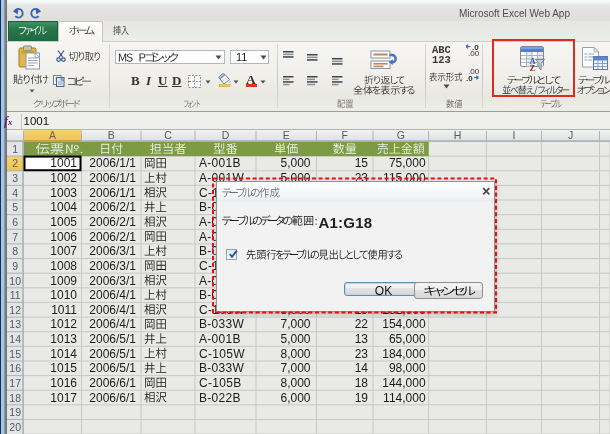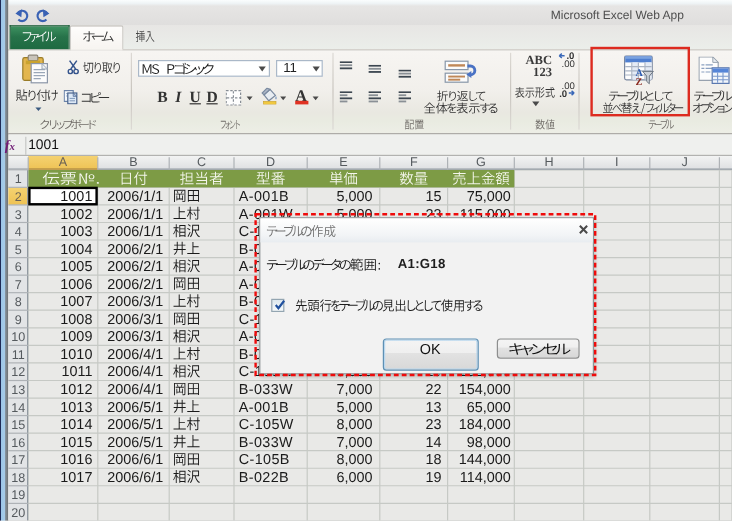--- a/index.html
+++ b/index.html
@@ -163,21 +163,21 @@
 <svg style="position:absolute;left:364.0px;top:74.7px;overflow:visible" width="40" height="11">
     <path transform="translate(0,8.62) scale(0.00976,-0.00980)" d="M447 761V443C447 296 433 110 311 -25C327 -35 352 -57 360 -73C494 74 512 281 513 436H721V-77H788V436H960V500H513V692C652 708 813 737 920 772L868 826C786 796 644 768 514 749ZM191 838V634H45V571H191V350L30 304L50 239L191 282V3C191 -12 185 -16 172 -16C160 -17 117 -17 71 -16C80 -34 90 -61 92 -77C158 -78 198 -76 223 -66C247 -55 257 -37 257 3V303L386 343L378 405L257 369V571H375V634H257V838ZM1185 787 1106 789C1104 762 1102 735 1098 706C1087 629 1066 478 1066 383C1066 318 1072 263 1077 225L1146 230C1139 281 1139 316 1144 356C1158 488 1276 670 1402 670C1511 670 1565 551 1565 392C1565 140 1393 49 1177 17L1219 -47C1463 -3 1638 117 1638 394C1638 602 1545 735 1414 735C1284 735 1177 603 1137 495C1143 568 1162 709 1185 787ZM1759 776C1822 729 1892 658 1922 609L1975 652C1944 701 1872 769 1809 814ZM1945 443H1750V380H1879V116C1832 73 1779 30 1735 -2L1772 -70C1823 -26 1870 18 1916 62C1981 -18 2075 -54 2211 -59C2321 -63 2530 -61 2639 -56C2642 -36 2653 -4 2661 12C2545 5 2319 2 2211 6C2088 11 1995 45 1945 121ZM2085 786V556C2085 426 2074 251 1976 125C1991 119 2020 99 2030 87C2123 209 2146 380 2150 515H2177C2211 409 2260 317 2325 242C2261 185 2188 143 2112 118C2126 105 2143 78 2151 62C2229 92 2304 136 2370 195C2437 132 2518 83 2613 52C2623 71 2642 96 2657 110C2563 137 2483 181 2417 241C2494 324 2555 430 2588 563L2546 579L2533 576H2150V724H2622V786ZM2506 515C2476 426 2429 350 2371 287C2315 351 2271 428 2241 515ZM2885 777H2794C2800 750 2802 717 2802 682C2802 573 2791 322 2791 171C2791 9 2890 -48 3030 -48C3248 -48 3375 76 3444 171L3394 231C3322 128 3219 24 3032 24C2934 24 2864 64 2864 175C2864 329 2871 568 2876 682C2877 713 2880 745 2885 777ZM3337 660 3345 582C3452 604 3716 629 3826 641C3730 586 3632 456 3632 298C3632 73 3845 -22 4026 -29L4052 44C3890 50 3703 113 3703 314C3703 432 3789 588 3935 637C3986 652 4073 653 4132 653L4131 724C4065 722 3974 716 3864 707C3680 691 3487 672 3425 665C3405 663 3375 661 3337 660Z" fill="#333"></path>
   </svg>
 <svg style="position:absolute;left:352.7px;top:84.9px;overflow:visible" width="62" height="11">
     <path transform="translate(0,8.80) scale(0.01008,-0.01000)" d="M496 773C587 646 764 496 918 405C930 425 947 447 963 464C807 543 630 693 526 840H458C381 708 213 548 40 452C55 438 74 415 83 399C252 499 415 650 496 773ZM76 11V-50H929V11H532V184H840V244H532V407H803V468H203V407H462V244H159V184H462V11ZM1256 835C1206 682 1123 530 1033 432C1047 416 1067 382 1074 366C1105 402 1135 444 1164 490V-76H1228V603C1263 671 1294 743 1319 816ZM1412 173V111H1583V-73H1648V111H1815V173H1648V536C1710 358 1811 183 1919 88C1932 106 1955 129 1971 141C1860 228 1754 397 1694 568H1952V632H1648V835H1583V632H1296V568H1541C1478 396 1369 224 1259 136C1275 125 1297 101 1307 85C1416 181 1518 351 1583 529V173ZM2728 444 2699 511C2673 497 2650 487 2622 474C2568 449 2503 424 2431 389C2417 450 2364 483 2298 483C2253 483 2195 468 2154 442C2191 490 2226 551 2251 607C2360 611 2484 619 2584 635V701C2489 684 2378 674 2275 670C2291 718 2299 758 2305 789L2232 795C2230 758 2221 712 2206 668L2137 667C2092 667 2023 671 1969 678V610C2025 607 2090 605 2133 605H2181C2146 526 2080 420 1949 293L2010 248C2044 288 2072 325 2101 352C2148 394 2211 425 2276 425C2324 425 2362 404 2369 358C2252 297 2135 224 2135 107C2135 -13 2249 -42 2389 -42C2475 -42 2584 -35 2661 -25L2664 47C2576 32 2469 23 2392 23C2288 23 2206 35 2206 117C2206 186 2275 241 2371 292C2371 239 2370 169 2368 129H2437L2434 324C2512 361 2587 391 2645 414C2671 424 2704 437 2728 444ZM2843 -16 2864 -78C2983 -48 3155 -4 3313 39L3306 99L3051 34V269C3109 306 3162 348 3204 390C3274 160 3408 -1 3621 -75C3631 -56 3651 -30 3666 -16C3551 19 3458 82 3388 166C3457 207 3541 263 3605 315L3552 356C3502 310 3422 252 3356 210C3319 264 3289 325 3268 393H3635V452H3232V549H3562V605H3232V693H3601V752H3232V839H3164V752H2801V693H3164V605H2847V549H3164V452H2764V393H3118C3018 307 2864 229 2730 191C2744 177 2764 152 2774 135C2841 157 2914 190 2984 229V17ZM3940 351C3896 236 3821 125 3737 53C3754 44 3785 24 3798 12C3879 89 3959 209 4009 332ZM4386 322C4460 226 4537 96 4564 12L4631 42C4601 127 4522 254 4447 348ZM3850 762V696H4552V762ZM3761 519V453H4165V13C4165 -3 4159 -8 4141 -9C4122 -10 4057 -9 3987 -7C3998 -28 4009 -57 4012 -77C4100 -77 4158 -76 4192 -66C4225 -54 4237 -34 4237 12V453H4640V519ZM5123 370C5130 277 5092 227 5030 227C4972 227 4924 265 4924 331C4924 398 4974 442 5029 442C5071 442 5107 421 5123 370ZM4647 648 4649 578C4775 588 4947 595 5100 596L5101 487C5080 496 5056 501 5029 501C4936 501 4857 427 4857 330C4857 224 4934 165 5019 165C5055 165 5087 176 5112 198C5075 101 4984 41 4845 8L4905 -50C5136 19 5200 167 5200 303C5200 352 5190 395 5169 428L5167 597H5187C5333 597 5422 595 5477 592V658C5432 658 5313 659 5188 659H5167L5168 731C5168 743 5171 779 5172 790H5091C5092 782 5096 755 5097 730L5099 658C4946 656 4757 650 4647 648ZM5836 29C5810 24 5781 22 5751 22C5669 22 5612 53 5612 103C5612 140 5648 169 5695 169C5776 169 5827 111 5836 29ZM5491 732 5494 658C5515 661 5536 663 5558 664C5610 667 5821 676 5874 678C5823 633 5694 525 5638 479C5581 430 5451 321 5366 251L5417 199C5547 329 5635 398 5804 398C5937 398 6032 322 6032 222C6032 137 5983 76 5899 45C5887 139 5821 224 5696 224C5606 224 5547 164 5547 98C5547 18 5626 -41 5761 -41C5968 -41 6103 60 6103 222C6103 355 5985 453 5820 453C5772 453 5721 448 5673 431C5753 498 5895 620 5944 658C5962 672 5981 685 5998 697L5955 750C5945 747 5933 745 5905 742C5853 737 5611 729 5559 729C5540 729 5513 730 5491 732Z" fill="#333"></path>
   </svg>
 <svg style="position:absolute;left:336.5px;top:98.8px;overflow:visible" width="16" height="10">
     <path transform="translate(0,8.18) scale(0.00825,-0.00930)" d="M557 793V729H864V477H560V40C560 -47 587 -68 676 -68C695 -68 829 -68 849 -68C938 -68 958 -23 967 138C948 143 920 155 904 167C899 22 891 -5 846 -5C816 -5 704 -5 682 -5C635 -5 626 2 626 39V412H864V343H929V793ZM141 161H427V50H141ZM141 212V558H214V479C214 424 203 356 141 304C151 298 166 285 173 276C238 334 254 415 254 478V558H313V364C313 318 325 309 364 309C372 309 408 309 416 309L427 310V212ZM60 799V739H206V616H86V-74H141V-5H427V-61H483V616H367V739H505V799ZM255 616V739H317V616ZM354 558H427V350L423 353C422 351 419 350 408 350C401 350 373 350 368 350C355 350 354 352 354 365ZM1647 746H1824V650H1647ZM1411 746H1585V650H1411ZM1181 746H1349V650H1181ZM1363 283H1783V224H1363ZM1363 182H1783V121H1363ZM1363 383H1783V325H1363ZM1300 426V78H1847V426H1519L1531 489H1932V542H1540L1549 600H1891V796H1116V600H1481L1473 542H1070V489H1465L1454 426ZM1125 411V-79H1193V-35H1959V20H1193V411Z" fill="#6e6a66"></path>
   </svg>
 <div style="position:absolute;left:425px;top:44px;width:1px;height:64px;background:linear-gradient(180deg,#dcd9d4,#c9c5bf 50%,#dcd9d4)"></div>
-<div style="position:absolute;left:432px;top:46px;width:28px;height:20px;font-family:Liberation Serif, serif;font-weight:bold;font-size:10.5px;color:#3a3a3a;line-height:9.5px;text-align:right">ABC<br>123</div>
+<div style="position:absolute;left:432px;top:46px;width:28px;height:20px;font-family:Liberation Mono, monospace;font-weight:bold;font-size:10.5px;color:#3a3a3a;line-height:9.5px;text-align:left">ABC<br>123</div>
 <svg style="position:absolute;left:429.3px;top:71.5px;overflow:visible" width="34" height="11">
     <path transform="translate(0,8.62) scale(0.00838,-0.00980)" d="M143 -16 164 -78C283 -48 455 -4 613 39L606 99L351 34V269C409 306 462 348 504 390C574 160 708 -1 921 -75C931 -56 951 -30 966 -16C851 19 758 82 688 166C757 207 841 263 905 315L852 356C802 310 722 252 656 210C619 264 589 325 568 393H935V452H532V549H862V605H532V693H901V752H532V839H464V752H101V693H464V605H147V549H464V452H64V393H418C318 307 164 229 30 191C44 177 64 152 74 135C141 157 214 190 284 229V17ZM1240 351C1196 236 1121 125 1037 53C1054 44 1085 24 1098 12C1179 89 1259 209 1309 332ZM1686 322C1760 226 1837 96 1864 12L1931 42C1901 127 1822 254 1747 348ZM1150 762V696H1852V762ZM1061 519V453H1465V13C1465 -3 1459 -8 1441 -9C1422 -10 1357 -9 1287 -7C1298 -28 1309 -57 1312 -77C1400 -77 1458 -76 1492 -66C1525 -54 1537 -34 1537 12V453H1940V519ZM2850 822C2787 741 2672 656 2576 607C2593 595 2613 575 2625 560C2726 615 2839 705 2913 796ZM2881 546C2812 459 2690 368 2586 315C2603 302 2622 282 2634 268C2741 327 2864 424 2942 521ZM2904 275C2828 149 2684 37 2534 -24C2551 -38 2570 -62 2582 -78C2737 -7 2882 113 2967 250ZM2410 713V446H2240V713ZM2043 446V384H2176C2173 233 2149 82 2040 -39C2056 -49 2080 -70 2090 -84C2210 49 2236 215 2239 384H2410V-78H2476V384H2586V446H2476V713H2572V776H2059V713H2177V446ZM3709 792C3762 755 3824 701 3855 664L3902 707C3871 742 3806 795 3754 830ZM3569 834C3570 771 3571 708 3575 648H3056V583H3579C3606 209 3692 -80 3853 -80C3927 -80 3953 -29 3965 144C3947 150 3921 165 3906 180C3899 45 3888 -11 3859 -11C3754 -11 3673 236 3648 583H3946V648H3644C3641 708 3640 770 3640 834ZM3061 18 3082 -48C3211 -20 3395 23 3567 64L3561 124L3342 77V363H3534V428H3090V363H3275V63Z" fill="#333"></path>
   </svg>
 <svg style="position:absolute;left:443px;top:84px" width="7" height="5">
     <path d="M0.5 0.5 h6 l-3 4 Z" fill="#4a4a4a"></path>
   </svg>
 <svg style="position:absolute;left:463.5px;top:42.5px" width="20" height="13">
 <path d="M6.5 3.5 h-4.5 M2 3.5 l2.2 -1.8 M2 3.5 l2.2 1.8" stroke="#3a68b8" stroke-width="1.2" fill="none"></path>
 <text x="8" y="6.5" font-size="8" font-weight="bold" fill="#333">.0</text>
 <text x="4" y="12.5" font-size="8" fill="#333">.00</text>
@@ -511,29 +511,29 @@
 <div style="position:absolute;left:0;top:0;right:0;height:20px;background:linear-gradient(180deg,#ffffff,#f2f4f6 70%,#e8ecf0)"></div>
 <svg style="position:absolute;left:6.0px;top:5.0px;overflow:visible" width="57" height="12">
       <path transform="translate(0,9.68) scale(0.01052,-0.01100)" d="M67 735V660C92 662 123 664 156 664C212 664 505 664 560 664C588 664 622 662 651 660V735C623 731 587 730 560 730C505 730 212 730 155 730C123 730 95 732 67 735ZM-53 485V410C-25 412 2 413 33 413H336C334 317 324 231 279 160C240 95 168 38 89 5L155 -44C239 -1 315 70 351 136C392 212 408 304 411 413H687C711 413 741 412 763 411V485C739 482 708 480 687 480C635 480 90 480 33 480C2 480 -26 482 -53 485ZM614 428V341C644 343 694 345 749 345C816 345 1228 345 1300 345C1345 345 1385 342 1405 341V428C1384 426 1350 423 1299 423C1228 423 815 423 749 423C692 423 643 425 614 428ZM2052 855 2002 834C2028 800 2061 742 2084 701L2134 723C2113 762 2076 821 2052 855ZM2013 651 1967 680 2005 697C1985 735 1948 795 1925 829L1875 808C1898 775 1930 723 1951 683C1936 681 1922 680 1910 680C1866 680 1455 680 1401 680C1368 680 1331 683 1305 687V608C1330 609 1362 611 1401 611C1455 611 1863 611 1920 611C1906 513 1858 369 1787 277C1703 169 1590 84 1397 35L1458 -32C1642 26 1759 117 1850 234C1929 335 1978 498 1999 604C2003 623 2007 637 2013 651ZM2398 21 2445 -19C2452 -13 2462 -5 2478 3C2594 61 2732 162 2819 281L2777 341C2699 225 2571 132 2477 89C2477 114 2477 616 2477 676C2477 712 2480 739 2481 748H2399C2400 739 2404 713 2404 676C2404 616 2404 119 2404 74C2404 55 2401 36 2398 21ZM1941 24 2008 -21C2091 48 2156 145 2185 251C2213 351 2216 566 2216 675C2216 703 2220 731 2221 744H2139C2143 724 2145 702 2145 675C2145 565 2145 364 2115 271C2085 172 2024 84 1941 24ZM3051 647C3041 554 3021 457 2995 372C2943 196 2886 129 2839 129C2792 129 2731 186 2731 316C2731 457 2855 625 3051 647ZM3125 648C3302 635 3403 505 3403 353C3403 175 3272 79 3144 50C3121 45 3090 41 3059 38L3100 -28C3335 2 3475 140 3475 350C3475 549 3327 713 3095 713C2854 713 2662 525 2662 311C2662 146 2751 48 2836 48C2925 48 3004 150 3065 356C3093 449 3112 553 3125 648ZM3948 826C3898 679 3816 533 3725 439C3740 428 3767 404 3777 393C3829 450 3878 524 3922 606H3997V-77H4065V170H4371V233H4065V392H4357V454H4065V606H4380V670H3954C3976 715 3995 762 4012 809ZM3711 835C3654 681 3559 529 3458 432C3471 416 3492 381 3498 365C3534 402 3570 446 3604 494V-76H3671V599C3711 668 3746 741 3775 815ZM5092 790C5157 757 5235 706 5274 670L5315 716C5276 751 5196 800 5132 832ZM4969 837C4969 779 4971 721 4974 665H4552V386C4552 256 4543 84 4458 -40C4474 -48 4503 -71 4514 -84C4606 47 4621 245 4621 385V401H4813C4809 220 4804 155 4790 138C4783 129 4773 128 4759 128C4741 128 4696 128 4649 132C4659 115 4666 89 4668 70C4717 67 4763 67 4789 69C4816 72 4832 78 4847 96C4868 122 4874 206 4879 434C4879 443 4879 464 4879 464H4621V600H4979C4991 435 5016 286 5053 171C4987 94 4908 30 4817 -18C4831 -31 4856 -59 4866 -73C4946 -26 5017 32 5080 100C5126 -7 5188 -71 5266 -71C5339 -71 5365 -21 5377 148C5359 154 5334 169 5319 184C5313 49 5301 -3 5271 -3C5217 -3 5168 57 5130 159C5204 255 5264 369 5307 500L5240 517C5207 412 5162 319 5104 237C5077 336 5057 460 5046 600H5369V665H5042C5039 720 5038 778 5038 837Z" fill="#707070"></path>
     </svg>
 <svg style="position:absolute;left:265px;top:5px" width="9" height="9">
       <path d="M1.2 1.2 L7.3 7.3 M7.3 1.2 L1.2 7.3" stroke="#4a4a4a" stroke-width="1.7"></path>
     </svg>
 <svg style="position:absolute;left:6.5px;top:32.5px;overflow:visible" width="95" height="12">
       <path transform="translate(0,9.68) scale(0.01120,-0.01100)" d="M67 735V660C92 662 123 664 156 664C212 664 505 664 560 664C588 664 622 662 651 660V735C623 731 587 730 560 730C505 730 212 730 155 730C123 730 95 732 67 735ZM-53 485V410C-25 412 2 413 33 413H336C334 317 324 231 279 160C240 95 168 38 89 5L155 -44C239 -1 315 70 351 136C392 212 408 304 411 413H687C711 413 741 412 763 411V485C739 482 708 480 687 480C635 480 90 480 33 480C2 480 -26 482 -53 485ZM614 428V341C644 343 694 345 749 345C816 345 1228 345 1300 345C1345 345 1385 342 1405 341V428C1384 426 1350 423 1299 423C1228 423 815 423 749 423C692 423 643 425 614 428ZM2052 855 2002 834C2028 800 2061 742 2084 701L2134 723C2113 762 2076 821 2052 855ZM2013 651 1967 680 2005 697C1985 735 1948 795 1925 829L1875 808C1898 775 1930 723 1951 683C1936 681 1922 680 1910 680C1866 680 1455 680 1401 680C1368 680 1331 683 1305 687V608C1330 609 1362 611 1401 611C1455 611 1863 611 1920 611C1906 513 1858 369 1787 277C1703 169 1590 84 1397 35L1458 -32C1642 26 1759 117 1850 234C1929 335 1978 498 1999 604C2003 623 2007 637 2013 651ZM2398 21 2445 -19C2452 -13 2462 -5 2478 3C2594 61 2732 162 2819 281L2777 341C2699 225 2571 132 2477 89C2477 114 2477 616 2477 676C2477 712 2480 739 2481 748H2399C2400 739 2404 713 2404 676C2404 616 2404 119 2404 74C2404 55 2401 36 2398 21ZM1941 24 2008 -21C2091 48 2156 145 2185 251C2213 351 2216 566 2216 675C2216 703 2220 731 2221 744H2139C2143 724 2145 702 2145 675C2145 565 2145 364 2115 271C2085 172 2024 84 1941 24ZM3051 647C3041 554 3021 457 2995 372C2943 196 2886 129 2839 129C2792 129 2731 186 2731 316C2731 457 2855 625 3051 647ZM3125 648C3302 635 3403 505 3403 353C3403 175 3272 79 3144 50C3121 45 3090 41 3059 38L3100 -28C3335 2 3475 140 3475 350C3475 549 3327 713 3095 713C2854 713 2662 525 2662 311C2662 146 2751 48 2836 48C2925 48 3004 150 3065 356C3093 449 3112 553 3125 648ZM3476 727V652C3501 654 3532 655 3565 655C3621 655 3859 655 3913 655C3941 655 3975 654 4004 652V727C3976 723 3941 721 3913 721C3859 721 3621 721 3564 721C3532 721 3504 724 3476 727ZM4055 810 4006 789C4033 752 4068 691 4087 651L4137 673C4116 714 4080 775 4055 810ZM4163 849 4115 828C4143 791 4176 735 4198 691L4247 713C4228 751 4189 813 4163 849ZM3357 476V402C3384 404 3412 404 3442 404H3746C3744 308 3733 222 3689 151C3649 87 3577 29 3499 -4L3565 -53C3649 -10 3724 61 3761 127C3801 203 3817 296 3820 404H4096C4120 404 4151 403 4172 402V476C4148 473 4117 472 4096 472C4044 472 3499 472 3442 472C3411 472 3384 473 3357 476ZM4034 428V341C4064 343 4114 345 4169 345C4236 345 4648 345 4720 345C4765 345 4805 342 4825 341V428C4804 426 4770 423 4719 423C4648 423 4235 423 4169 423C4112 423 4063 425 4034 428ZM5120 784 5039 810C5033 786 5018 752 5009 736C4963 644 4859 491 4688 384L4747 338C4861 417 4950 515 5012 604H5360C5339 518 5286 407 5219 317C5147 367 5071 417 5003 456L4955 407C5021 366 5099 313 5172 260C5081 161 4950 66 4782 15L4845 -41C5017 23 5142 116 5230 216C5272 184 5310 153 5340 126L5393 187C5360 214 5321 244 5278 275C5354 377 5410 496 5436 591C5441 605 5450 628 5458 641L5398 677C5383 671 5363 668 5337 668H5054L5078 710C5088 728 5104 759 5120 784ZM5771 647C5761 554 5741 457 5715 372C5663 196 5606 129 5559 129C5512 129 5451 186 5451 316C5451 457 5575 625 5771 647ZM5845 648C6022 635 6123 505 6123 353C6123 175 5992 79 5864 50C5841 45 5810 41 5779 38L5820 -28C6055 2 6195 140 6195 350C6195 549 6047 713 5815 713C5574 713 5382 525 5382 311C5382 146 5471 48 5556 48C5645 48 5724 150 5785 356C5813 449 5832 553 5845 648ZM6227 437V158H6395V93H6186V40H6395V-78H6453V40H6661V93H6453V158H6624V437H6453V497H6648V549H6453V602H6395V549H6202V497H6395V437ZM6692 562V41C6692 -46 6718 -68 6809 -68C6828 -68 6971 -68 6994 -68C7076 -68 7095 -29 7104 103C7086 107 7059 118 7044 129C7039 17 7032 -6 6989 -6C6959 -6 6836 -6 6814 -6C6764 -6 6755 2 6755 41V502H6988V262C6988 250 6984 247 6970 246C6955 246 6910 246 6852 247C6862 229 6872 203 6876 184C6946 184 6991 185 7018 196C7045 207 7052 227 7052 261V562ZM6283 276H6395V204H6283ZM6453 276H6566V204H6453ZM6283 391H6395V321H6283ZM6453 391H6566V321H6453ZM6324 843C6293 763 6239 684 6178 631C6194 623 6222 604 6234 594C6263 623 6293 661 6320 702H6369C6387 670 6406 631 6412 606L6473 624C6466 645 6452 675 6436 702H6627V760H6355C6367 782 6378 804 6387 826ZM6715 843C6695 792 6664 743 6627 702C6605 677 6581 655 6556 637C6573 629 6601 612 6614 602C6647 629 6679 663 6708 702H6791C6820 667 6848 625 6861 596L6920 617C6909 641 6888 673 6864 702H7093V760H6746C6759 782 6770 804 6779 827ZM7732 493V349H7558C7559 372 7560 395 7560 418V493ZM7501 679V549H7363V493H7501V419C7501 395 7500 372 7498 349H7351V292H7490C7475 223 7440 161 7362 111C7376 102 7396 81 7404 68C7497 128 7536 205 7551 292H7732V80H7792V292H7935V349H7792V493H7932V549H7792V679H7732V549H7560V679ZM7226 790V-80H7293V-32H7987V-80H8056V790ZM7293 30V728H7987V30ZM8311 395C8344 395 8372 420 8372 459C8372 499 8344 525 8311 525C8277 525 8249 499 8249 459C8249 420 8277 395 8311 395ZM8311 -13C8344 -13 8372 13 8372 51C8372 91 8344 117 8311 117C8277 117 8249 91 8249 51C8249 13 8277 -13 8311 -13Z" fill="#1e1e1e"></path>
     </svg>
-<div style="position:absolute;left:115px;top:32px;font-size:11px;font-weight:bold;color:#1e1e1e;letter-spacing:0.2px">A1:G18</div>
+<div style="position:absolute;left:102px;top:32px;font-size:15px;font-weight:bold;color:#1e1e1e;letter-spacing:0.2px">A1:G18</div>
 <div style="position:absolute;left:9px;top:67px;width:11px;height:11px;background:linear-gradient(180deg,#dee8ee,#f6fafc);border:1px solid #93a5b1"></div>
 <svg style="position:absolute;left:10px;top:66px" width="13" height="13">
       <path d="M2.8 6.2 L5 8.8 L9.8 2.6" stroke="#20509e" stroke-width="1.8" fill="none"></path>
     </svg>
 <svg style="position:absolute;left:29.5px;top:67.0px;overflow:visible" width="156" height="12">
       <path transform="translate(0,9.68) scale(0.01018,-0.01100)" d="M466 838V679H279C295 720 308 761 318 799L251 813C226 709 174 575 106 490C122 483 148 469 163 458C197 501 228 556 253 614H466V405H63V340H327C310 169 262 38 49 -27C64 -41 84 -66 92 -84C320 -6 376 141 397 340H596V37C596 -40 617 -62 703 -62C721 -62 830 -62 848 -62C927 -62 946 -23 954 127C935 132 906 143 892 155C888 22 882 2 844 2C819 2 727 2 709 2C670 2 663 7 663 37V340H939V405H534V614H868V679H534V838ZM1054 782V720H1446V782ZM1141 564H1361V409H1141ZM1082 620V353H1423V620ZM1327 321C1318 261 1299 172 1282 118L1334 102C1352 154 1374 236 1392 304ZM1107 299C1129 239 1145 161 1147 111L1205 125C1203 176 1187 253 1162 313ZM1039 42 1056 -22C1166 2 1316 36 1459 69L1453 126C1301 94 1143 60 1039 42ZM1568 423H1858V319H1568ZM1568 269H1858V163H1568ZM1568 577H1858V475H1568ZM1600 86C1559 43 1472 -7 1395 -34C1410 -46 1430 -67 1440 -79C1517 -50 1606 1 1659 52ZM1752 49C1811 12 1886 -44 1922 -80L1976 -43C1937 -6 1862 46 1803 82ZM1506 630V110H1923V630H1712L1742 731H1956V789H1473V731H1668C1662 699 1655 662 1647 630ZM2433 778V713H2925V778ZM2269 839C2218 766 2120 677 2037 620C2049 607 2067 581 2077 567C2165 630 2267 727 2333 813ZM2389 502V438H2733V11C2733 -6 2726 -11 2707 -11C2689 -13 2621 -13 2547 -10C2557 -30 2567 -57 2570 -76C2669 -76 2725 -75 2757 -65C2789 -54 2800 -33 2800 10V438H2954V502ZM2310 625C2240 510 2130 394 2026 320C2040 307 2064 278 2074 265C2113 296 2154 334 2194 375V-81H2260V448C2302 497 2341 550 2373 602ZM3728 444 3699 511C3673 497 3650 487 3622 474C3568 449 3503 424 3431 389C3417 450 3364 483 3298 483C3253 483 3195 468 3154 442C3191 490 3226 551 3251 607C3360 611 3484 619 3584 635V701C3489 684 3378 674 3275 670C3291 718 3299 758 3305 789L3232 795C3230 758 3221 712 3206 668L3137 667C3092 667 3023 671 2969 678V610C3025 607 3090 605 3133 605H3181C3146 526 3080 420 2949 293L3010 248C3044 288 3072 325 3101 352C3148 394 3211 425 3276 425C3324 425 3362 404 3369 358C3252 297 3135 224 3135 107C3135 -13 3249 -42 3389 -42C3475 -42 3584 -35 3661 -25L3664 47C3576 32 3469 23 3392 23C3288 23 3206 35 3206 117C3206 186 3275 241 3371 292C3371 239 3370 169 3368 129H3437L3434 324C3512 361 3587 391 3645 414C3671 424 3704 437 3728 444ZM3767 735V660C3792 662 3823 664 3856 664C3912 664 4205 664 4260 664C4288 664 4322 662 4351 660V735C4323 731 4287 730 4260 730C4205 730 3912 730 3855 730C3823 730 3795 732 3767 735ZM3647 485V410C3675 412 3702 413 3733 413H4036C4034 317 4024 231 3979 160C3940 95 3868 38 3789 5L3855 -44C3939 -1 4015 70 4051 136C4092 212 4108 304 4111 413H4387C4411 413 4441 412 4463 411V485C4439 482 4408 480 4387 480C4335 480 3790 480 3733 480C3702 480 3674 482 3647 485ZM4314 428V341C4344 343 4394 345 4449 345C4516 345 4928 345 5000 345C5045 345 5085 342 5105 341V428C5084 426 5050 423 4999 423C4928 423 4515 423 4449 423C4392 423 4343 425 4314 428ZM5752 855 5702 834C5728 800 5761 742 5784 701L5834 723C5813 762 5776 821 5752 855ZM5713 651 5667 680 5705 697C5685 735 5648 795 5625 829L5575 808C5598 775 5630 723 5651 683C5636 681 5622 680 5610 680C5566 680 5155 680 5101 680C5068 680 5031 683 5005 687V608C5030 609 5062 611 5101 611C5155 611 5563 611 5620 611C5606 513 5558 369 5487 277C5403 169 5290 84 5097 35L5158 -32C5342 26 5459 117 5550 234C5629 335 5678 498 5699 604C5703 623 5707 637 5713 651ZM6098 21 6145 -19C6152 -13 6162 -5 6178 3C6294 61 6432 162 6519 281L6477 341C6399 225 6271 132 6177 89C6177 114 6177 616 6177 676C6177 712 6180 739 6181 748H6099C6100 739 6104 713 6104 676C6104 616 6104 119 6104 74C6104 55 6101 36 6098 21ZM5641 24 5708 -21C5791 48 5856 145 5885 251C5913 351 5916 566 5916 675C5916 703 5920 731 5921 744H5839C5843 724 5845 702 5845 675C5845 565 5845 364 5815 271C5785 172 5724 84 5641 24ZM6751 647C6741 554 6721 457 6695 372C6643 196 6586 129 6539 129C6492 129 6431 186 6431 316C6431 457 6555 625 6751 647ZM6825 648C7002 635 7103 505 7103 353C7103 175 6972 79 6844 50C6821 45 6790 41 6759 38L6800 -28C7035 2 7175 140 7175 350C7175 549 7027 713 6795 713C6554 713 6362 525 6362 311C6362 146 6451 48 6536 48C6625 48 6704 150 6765 356C6793 449 6812 553 6825 648ZM7372 575H7868V465H7372ZM7372 407H7868V296H7372ZM7372 742H7868V632H7372ZM7307 802V235H7444C7424 103 7366 22 7161 -20C7175 -34 7194 -62 7200 -79C7425 -27 7492 73 7516 235H7687V27C7687 -50 7712 -71 7803 -71C7822 -71 7950 -71 7970 -71C8052 -71 8072 -35 8080 109C8062 113 8033 124 8018 137C8014 11 8007 -6 7965 -6C7937 -6 7830 -6 7808 -6C7764 -6 7755 -1 7755 27V235H7936V802ZM8273 743V401H8581V51H8302V335H8235V-79H8302V-15H8942V-76H9011V335H8942V51H8650V401H8971V743H8902V466H8650V834H8581V466H8339V743ZM9305 777H9214C9220 750 9222 717 9222 682C9222 573 9211 322 9211 171C9211 9 9310 -48 9450 -48C9668 -48 9795 76 9864 171L9814 231C9742 128 9639 24 9452 24C9354 24 9284 64 9284 175C9284 329 9291 568 9296 682C9297 713 9300 745 9305 777ZM9974 775 9903 745C9950 635 10003 517 10049 435C9939 360 9875 278 9875 177C9875 31 10008 -25 10194 -25C10318 -25 10436 -13 10509 0L10510 79C10434 59 10300 46 10191 46C10029 46 9948 100 9948 185C9948 262 10004 329 10099 391C10198 456 10339 523 10407 559C10436 574 10459 586 10480 599L10442 663C10421 646 10401 634 10374 618C10318 586 10205 533 10109 474C10065 554 10013 664 9974 775ZM10705 777H10614C10620 750 10622 717 10622 682C10622 573 10611 322 10611 171C10611 9 10710 -48 10850 -48C11068 -48 11195 76 11264 171L11214 231C11142 128 11039 24 10852 24C10754 24 10684 64 10684 175C10684 329 10691 568 10696 682C10697 713 10700 745 10705 777ZM11157 660 11165 582C11272 604 11536 629 11646 641C11550 586 11452 456 11452 298C11452 73 11665 -22 11846 -29L11872 44C11710 50 11523 113 11523 314C11523 432 11609 588 11755 637C11806 652 11893 653 11952 653L11951 724C11885 722 11794 716 11684 707C11500 691 11307 672 11245 665C11225 663 11195 661 11157 660ZM12521 835V725H12239V663H12521V560H12270V286H12516C12509 229 12494 174 12459 125C12403 164 12358 210 12326 264L12270 245C12308 180 12358 126 12420 80C12373 36 12304 0 12203 -26C12217 -41 12235 -67 12243 -82C12350 -50 12423 -7 12474 43C12578 -19 12705 -59 12849 -80C12858 -61 12875 -35 12890 -20C12745 -3 12616 33 12514 90C12556 150 12574 217 12582 286H12847V560H12587V663H12881V725H12587V835ZM12332 503H12521V396L12520 344H12332ZM12587 503H12782V344H12586L12587 395ZM12202 840C12142 687 12044 537 11942 441C11954 425 11973 391 11981 375C12020 414 12059 461 12095 512V-83H12160V611C12200 678 12236 749 12265 821ZM13075 768V404C13075 263 13065 86 12954 -39C12969 -47 12995 -70 13005 -83C13082 3 13117 119 13131 231H13391V-69H13458V231H13738V17C13738 -2 13731 -8 13712 -9C13692 -9 13624 -10 13551 -8C13561 -26 13572 -55 13575 -73C13670 -74 13728 -73 13760 -62C13793 -51 13804 -29 13804 17V768ZM13141 703H13391V534H13141ZM13738 703V534H13458V703ZM13141 470H13391V294H13137C13140 332 13141 370 13141 404ZM13738 470V294H13458V470ZM14343 370C14350 277 14312 227 14250 227C14192 227 14144 265 14144 331C14144 398 14194 442 14249 442C14291 442 14327 421 14343 370ZM13867 648 13869 578C13995 588 14167 595 14320 596L14321 487C14300 496 14276 501 14249 501C14156 501 14077 427 14077 330C14077 224 14154 165 14239 165C14275 165 14307 176 14332 198C14295 101 14204 41 14065 8L14125 -50C14356 19 14420 167 14420 303C14420 352 14410 395 14389 428L14387 597H14407C14553 597 14642 595 14697 592V658C14652 658 14533 659 14408 659H14387L14388 731C14388 743 14391 779 14392 790H14311C14312 782 14316 755 14317 730L14319 658C14166 656 13977 650 13867 648ZM15056 29C15030 24 15001 22 14971 22C14889 22 14832 53 14832 103C14832 140 14868 169 14915 169C14996 169 15047 111 15056 29ZM14711 732 14714 658C14735 661 14756 663 14778 664C14830 667 15041 676 15094 678C15043 633 14914 525 14858 479C14801 430 14671 321 14586 251L14637 199C14767 329 14855 398 15024 398C15157 398 15252 322 15252 222C15252 137 15203 76 15119 45C15107 139 15041 224 14916 224C14826 224 14767 164 14767 98C14767 18 14846 -41 14981 -41C15188 -41 15323 60 15323 222C15323 355 15205 453 15040 453C14992 453 14941 448 14893 431C14973 498 15115 620 15164 658C15182 672 15201 685 15218 697L15175 750C15165 747 15153 745 15125 742C15073 737 14831 729 14779 729C14760 729 14733 730 14711 732Z" fill="#1e1e1e"></path>
     </svg>
-<div style="position:absolute;left:102px;top:99.5px;width:80.0px;height:27px;background:linear-gradient(180deg,#f4f4f4,#efefef 45%,#e2e2e2 46%,#d8d8d8);border:1px solid #5e90b4;box-shadow:0 0 0 1px #b9d7ee inset;border-radius:3px;text-align:center;font-size:12px;color:#111;line-height:16px">OK</div>
+<div style="position:absolute;left:127px;top:99.5px;width:80.0px;height:14px;background:linear-gradient(180deg,#f4f4f4,#efefef 45%,#e2e2e2 46%,#d8d8d8);border:1px solid #5e90b4;box-shadow:0 0 0 1px #b9d7ee inset;border-radius:3px;text-align:center;font-size:12px;color:#111;line-height:16px">OK</div>
 <div style="position:absolute;left:197.5px;top:99.5px;width:69.0px;height:17.5px;background:linear-gradient(180deg,#f4f4f4,#efefef 45%,#e2e2e2 46%,#d8d8d8);border:1px solid #8e8f8f;border-radius:3px;text-align:center;font-size:12px;color:#111;line-height:16px">
       <svg style="position:absolute;left:10.0px;top:2.5px;overflow:visible" width="49" height="12">
         <path transform="translate(0,10.12) scale(0.01458,-0.01150)" d="M-41 271 -25 192C-3 198 24 203 62 210L336 256L376 50C383 21 386 -9 391 -42L473 -27C464 1 456 34 449 63L407 268L658 308C696 314 726 319 746 321L731 396C711 390 684 384 645 377L394 334L352 541L591 579C617 583 645 588 659 589L644 665C628 660 605 654 576 649C532 641 438 625 339 609L318 719C315 741 310 768 309 787L229 773C235 753 242 731 247 706L269 598C174 583 85 569 45 565C13 562 -13 560 -37 559L-21 478C7 484 30 489 58 494L282 530L323 322C207 303 96 286 45 279C19 276 -18 272 -41 271ZM1342 474 1298 505C1288 500 1273 496 1262 494C1229 486 1053 452 909 425L876 546C870 571 865 592 862 608L785 589C794 574 801 556 808 531L842 412L715 389C686 384 662 380 634 378L652 310L859 352L960 -18C967 -42 972 -66 974 -88L1051 -68C1044 -50 1035 -21 1029 -2C1016 40 966 220 926 365L1242 428C1207 366 1130 272 1066 217L1129 185C1197 251 1301 390 1342 474ZM1335 728 1284 674C1359 624 1483 517 1533 466L1588 522C1534 577 1406 681 1335 728ZM1256 57 1302 -16C1474 16 1600 79 1700 142C1849 237 1963 373 2030 495L1987 571C1930 449 1810 302 1658 206C1564 146 1433 84 1256 57ZM2692 576 2639 616C2628 610 2610 604 2590 600C2549 590 2366 553 2192 519V682C2192 710 2194 741 2198 770H2114C2119 741 2120 711 2120 682V505C2013 485 1917 468 1872 462L1886 387L2120 435V128C2120 33 2155 -15 2333 -15C2461 -15 2558 -7 2648 6L2651 83C2552 64 2458 54 2340 54C2219 54 2192 76 2192 146V450L2583 529C2553 468 2478 355 2402 285L2464 248C2546 332 2622 456 2668 538C2675 550 2685 566 2692 576ZM3038 21 3085 -19C3092 -13 3102 -5 3118 3C3234 61 3372 162 3459 281L3417 341C3339 225 3211 132 3117 89C3117 114 3117 616 3117 676C3117 712 3120 739 3121 748H3039C3040 739 3044 713 3044 676C3044 616 3044 119 3044 74C3044 55 3041 36 3038 21ZM2581 24 2648 -21C2731 48 2796 145 2825 251C2853 351 2856 566 2856 675C2856 703 2860 731 2861 744H2779C2783 724 2785 702 2785 675C2785 565 2785 364 2755 271C2725 172 2664 84 2581 24Z" fill="#111"></path>
       </svg>
     </div>
 </div>
 <svg width="610" height="434" style="position:absolute;left:0;top:0;pointer-events:none">
     <rect x="213" y="178.5" width="283" height="134" fill="none" stroke="#ef0b0b" stroke-width="2" stroke-dasharray="4 2.6"></rect>
   </svg>
 </body></html>

